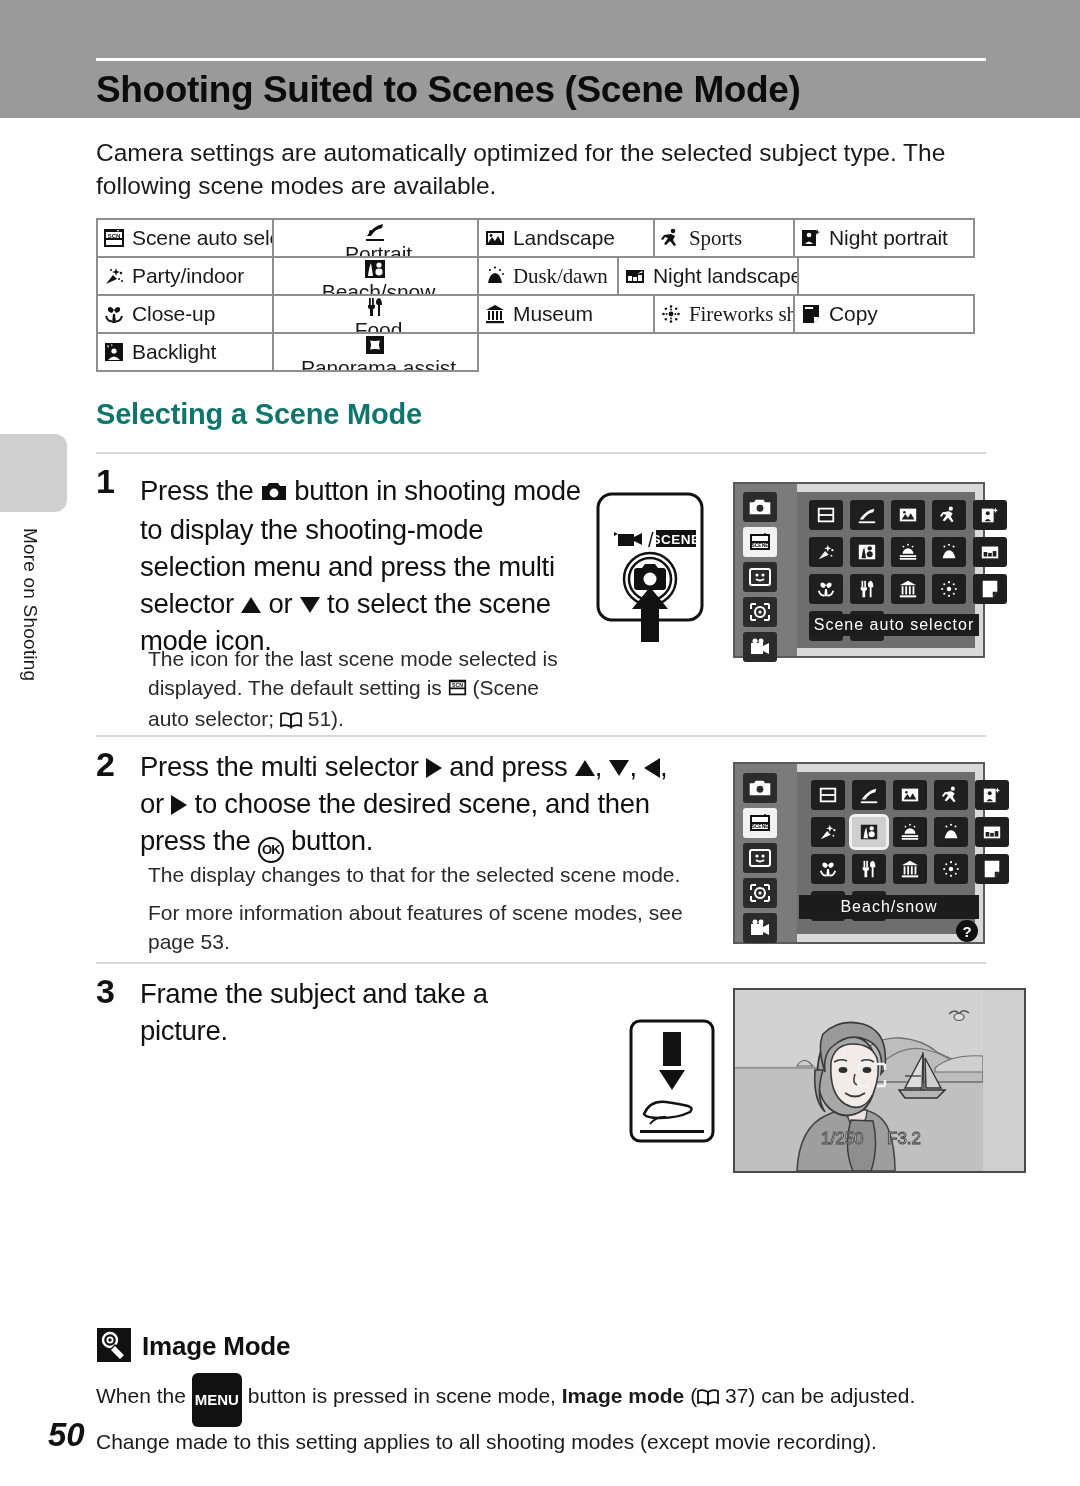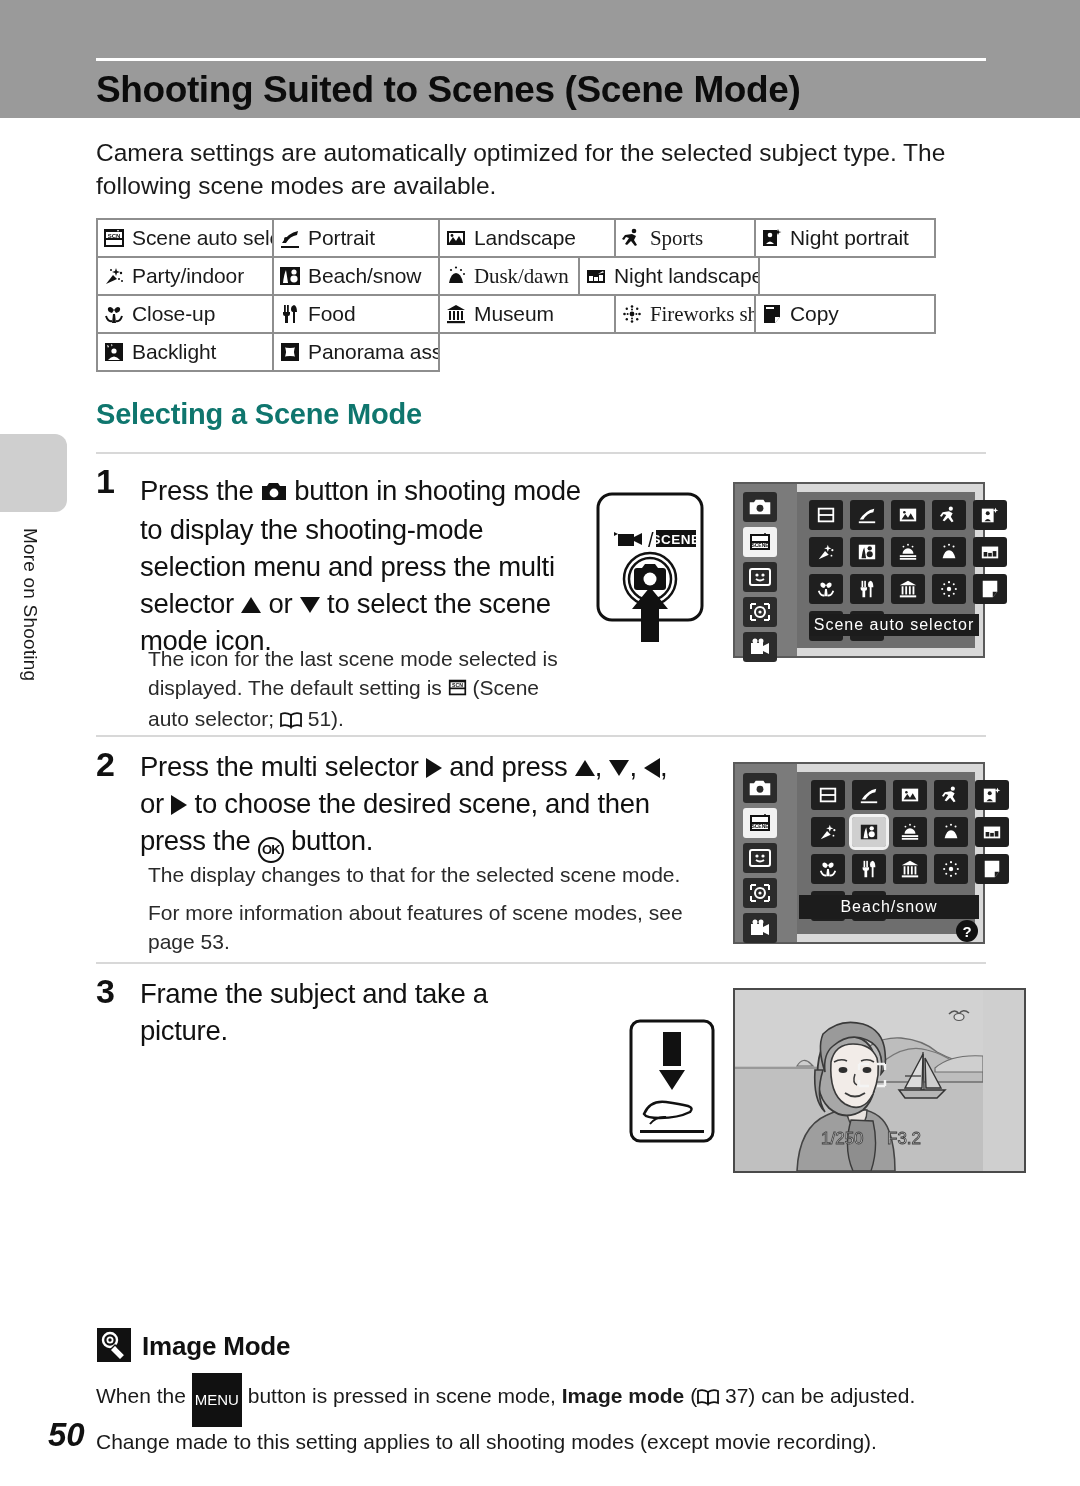--- a/index.html
+++ b/index.html
@@ -60,21 +60,21 @@
     display:flex; align-items:center;
     padding:0 6px 0 5px;
     margin:0 -2px -2px 0;
     background:#fff;
     overflow:hidden;
   }
   .scene-cell .lbl{
     font-size:21px; color:#1a1a1a; white-space:nowrap;
     margin-left:7px; letter-spacing:-0.1px;
   }
-  .w1{ width:178px; } .w2{ width:168px; } .w3{ width:178px; }
+  .w1{ width:178px; } .w2{ width:207px;flex-direction:column; } .w3{ width:178px; }
   .w4{ width:142px;font-family:Liberation Serif, serif; } .w5{ width:182px; }
 
   
   .gi{
     width:22px; height:22px; flex:0 0 22px;
     position:relative; display:block;
   }
   .gi svg{ display:block; width:22px; height:22px; }
 
   
@@ -112,22 +112,22 @@
   .tri-rt{ border-top:10px solid transparent; border-bottom:10px solid transparent; border-left:16px solid #111; vertical-align:-2px;}
 
   .okbtn{
     display:inline-block; vertical-align:-4px;
     width:26px; height:26px; border:2.5px solid #111; border-radius:50%;
     font-size:13px; font-weight:bold; line-height:21px; text-align:center;
     letter-spacing:-1px; color:#111;
   }
   .menubtn{
     display:inline-block; vertical-align:-2px;
-    background:#111; color:#fff; font-size:15px; font-weight:normal;
-    padding:19px 3px; letter-spacing:0px; line-height:16px;
+    background:#111; color:#fff; font-size:15px; font-weight:bold;
+    padding:19px 3px; letter-spacing:0px; line-height:16px;border-radius:6px;
   }
   .bookicon{ display:inline-block; vertical-align:-3px; width:22px; height:18px; }
 
   
   .btn-illus{ position:absolute; left:592px; top:492px; width:116px; height:152px; }
 
   
   .lcd{
     position:absolute;
     background:#d9d9d9;

